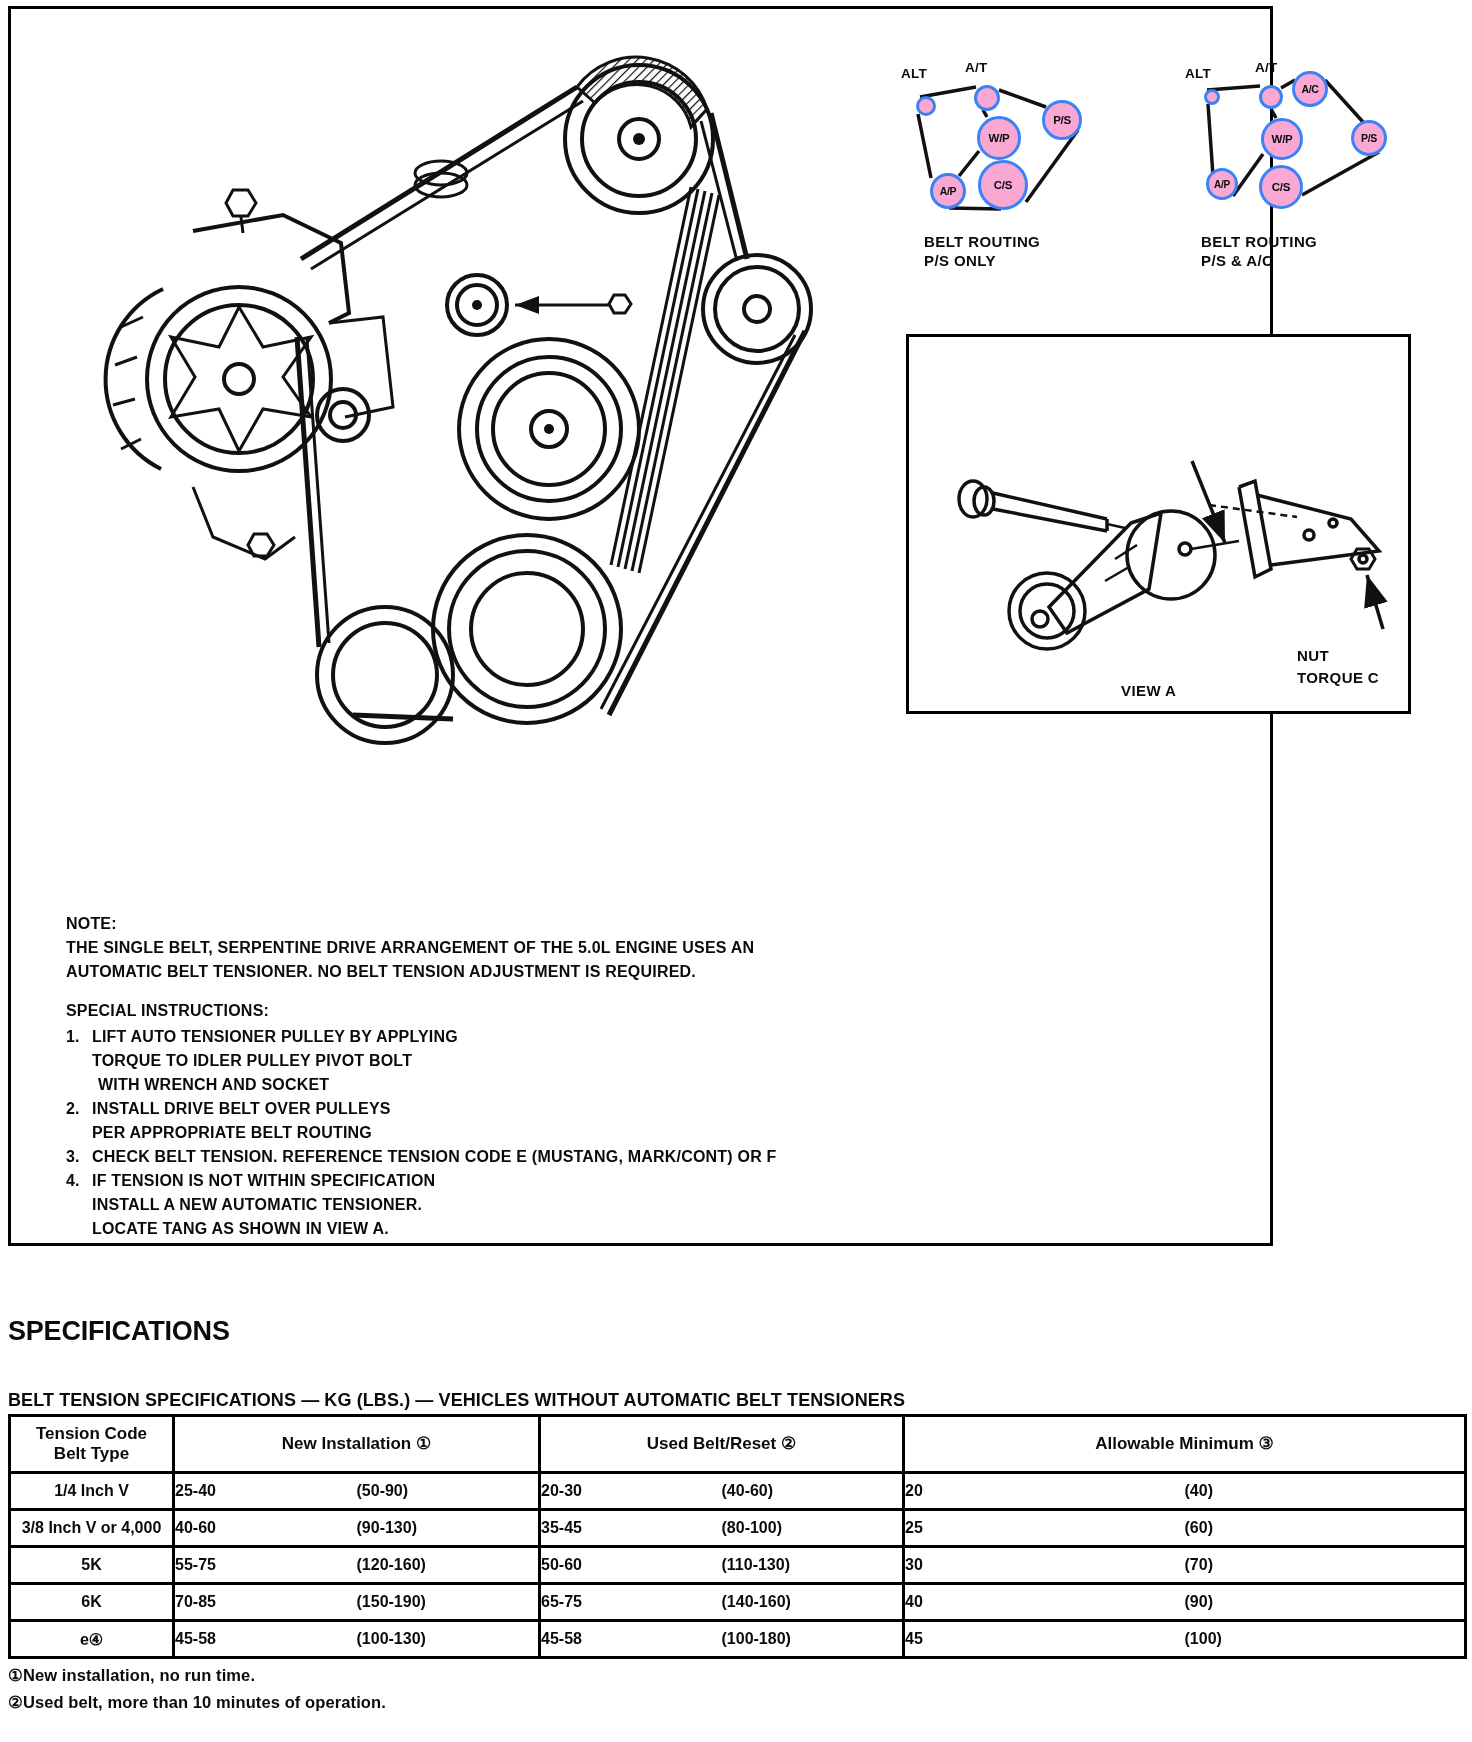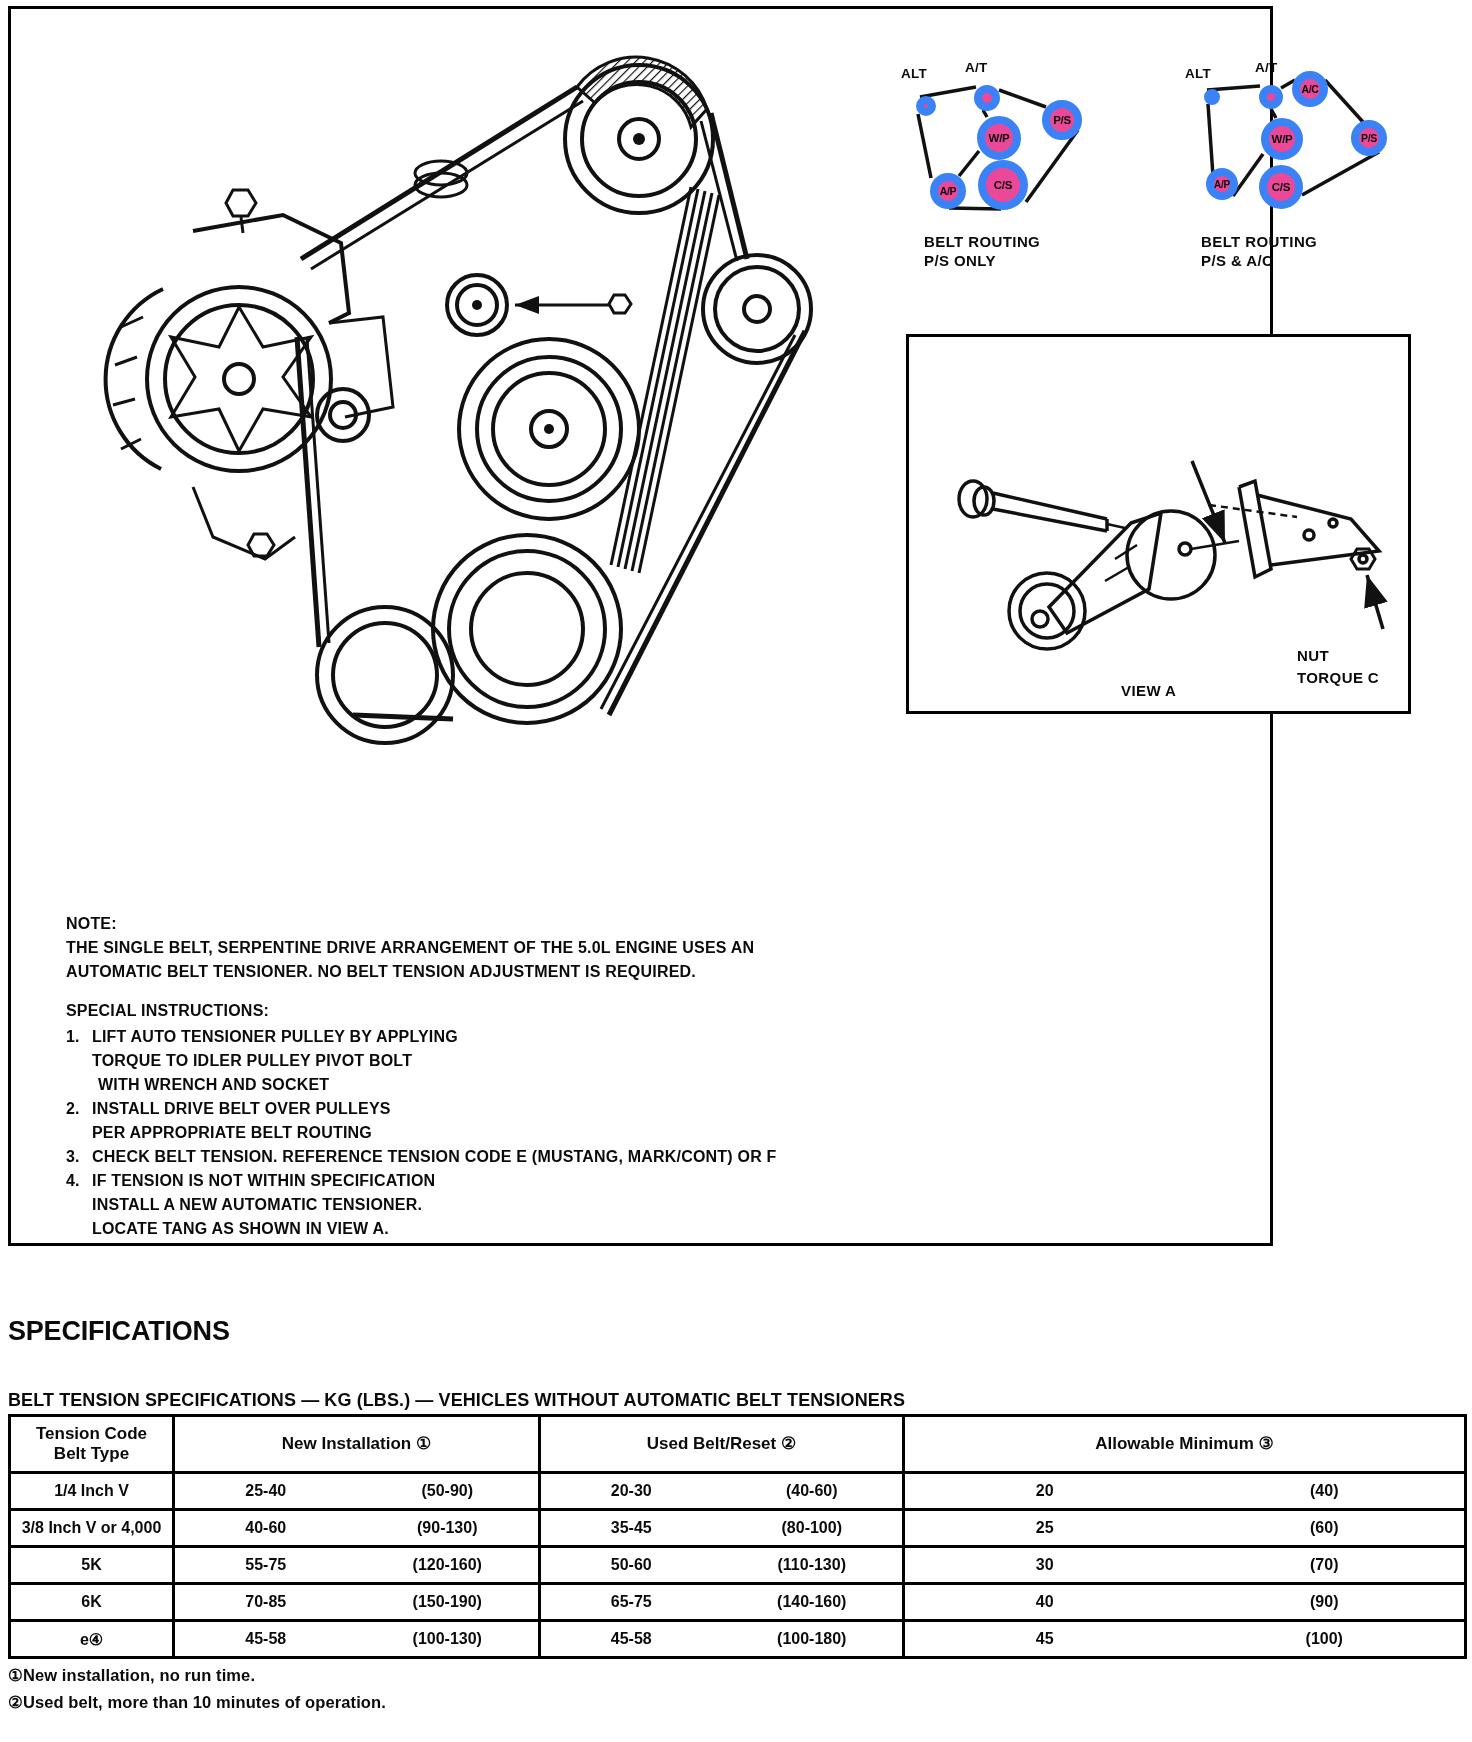--- a/index.html
+++ b/index.html
@@ -2,21 +2,21 @@
 <html><head>
 <meta charset="utf-8">
 <style>
   html,body{margin:0;padding:0;background:#fff;}
   .page{position:relative;width:1472px;height:1742px;background:#fff;color:#0b0b0b;
         font-family:"Liberation Sans",sans-serif;font-weight:700;overflow:hidden;}
   .figure-box{position:absolute;left:8px;top:6px;width:1265px;height:1240px;border:3px solid #000;box-sizing:border-box;background:#fff;}
   svg{display:block;}
   .diagram{position:absolute;}
   .diagram svg{position:absolute;left:0;top:0;}
-  .pulley{position:absolute;border:8px solid #3b82f6;border-radius:50%;background:#ec4899;
+  .pulley{position:absolute;border:3px solid #3b82f6;border-radius:50%;background:#f9a8d4;
           display:flex;align-items:center;justify-content:center;
           font-size:11.5px;font-weight:700;letter-spacing:-0.3px;box-sizing:border-box;white-space:nowrap;}
   .plabel{position:absolute;font-size:13.5px;font-weight:700;letter-spacing:0.2px;}
   .caption{position:absolute;font-size:15px;line-height:19px;font-weight:700;letter-spacing:0.4px;}
   .viewa-box{position:absolute;left:895px;top:325px;width:505px;height:380px;border:3px solid #000;box-sizing:border-box;background:#fff;}
   .viewa-note{position:absolute;left:80px;top:16px;font-size:15.5px;line-height:20px;letter-spacing:0.2px;}
   .viewa-label{position:absolute;font-size:15px;letter-spacing:0.4px;}
   .note-block{position:absolute;left:55px;top:903px;font-size:16px;line-height:24px;letter-spacing:0.2px;}
   .ins-block{position:absolute;left:55px;top:990px;font-size:16px;line-height:24px;letter-spacing:0.2px;}
   .ins-line{white-space:nowrap;}
@@ -24,21 +24,21 @@
   .ins-cont{padding-left:26px;}
   .ins-cont2{padding-left:32px;}
   .specs-heading{position:absolute;left:8px;top:1316px;font-size:27px;letter-spacing:-0.2px;}
   .table-title{position:absolute;left:8px;top:1390px;font-size:18px;letter-spacing:0.1px;}
   table.spec{position:absolute;left:8px;top:1414px;width:1456px;border-collapse:collapse;
              border:3px solid #000;table-layout:fixed;}
   table.spec th,table.spec td{border:3px solid #000;font-weight:700;color:#0b0b0b;padding:0;}
   table.spec th{height:54px;font-size:17px;text-align:center;line-height:20px;}
   table.spec td{height:34px;font-size:16px;text-align:center;}
   .two-val{display:flex;width:100%;}
-  .two-val span{flex:1;text-align:center;}
+  .two-val span{flex:1;text-align:left;}
   .footnotes{position:absolute;left:8px;top:1662px;font-size:16.5px;line-height:27px;letter-spacing:0.1px;}
   .fn-line{white-space:nowrap;}
 </style>
 </head>
 <body>
 
 <div class="page">
 
   <div class="figure-box">
 

